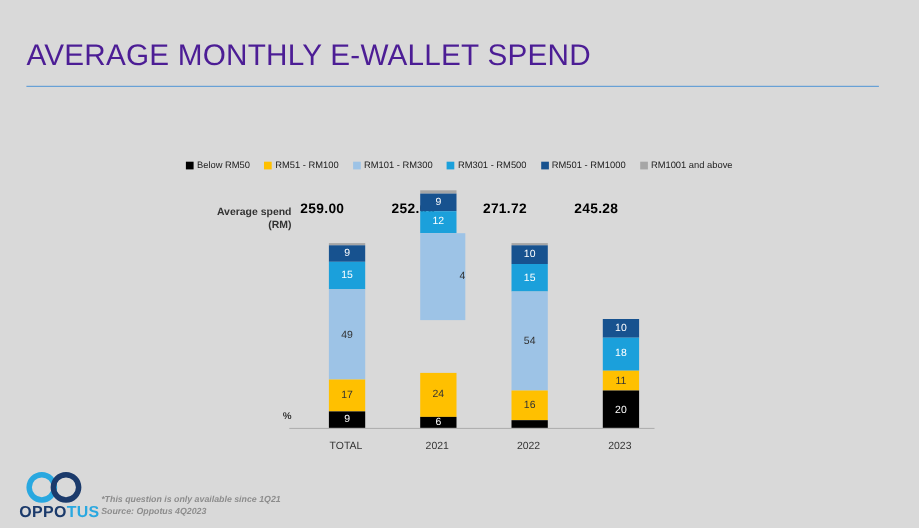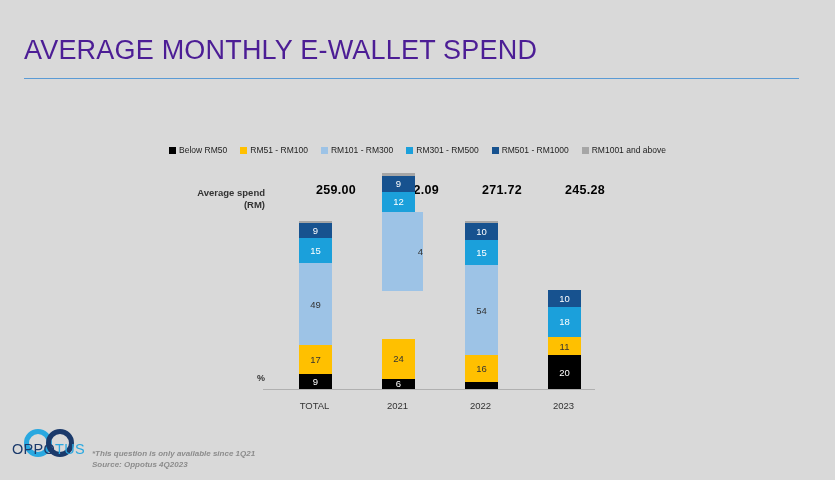--- a/index.html
+++ b/index.html
@@ -112,21 +112,21 @@
     width: 83px;
     top: 0;
     height: 230px;
   }
 
   .col-value {
     position: absolute;
     top: 0;
     left: 0;
     width: 83px;
-    text-align: right;
+    text-align: left;
     font-size: 12.5px;
     font-weight: bold;
     color: #000;
     letter-spacing: 0.3px;
   }
 
   .bar {
     position: absolute;
     left: 26px;
     width: 33px;
@@ -169,25 +169,25 @@
   #logo {
     position: absolute;
     left: 12px;
     bottom: 8px;
     width: 80px;
     height: 44px;
   }
   #logo-text {
     position: absolute;
     left: 12px;
-    bottom: 23px;
+    bottom: 6px;
     width: 84px;
-    text-align: left;
+    text-align: center;
     font-size: 14.5px;
-    font-weight: normal;
+    font-weight: bold;
     letter-spacing: 0.3px;
   }
   .logo-oppo { color: #1b3a6b; }
   .logo-tus { color: #29a8e0; }
 
   #footnotes {
     position: absolute;
     left: 92px;
     bottom: 10px;
     font-style: italic;

